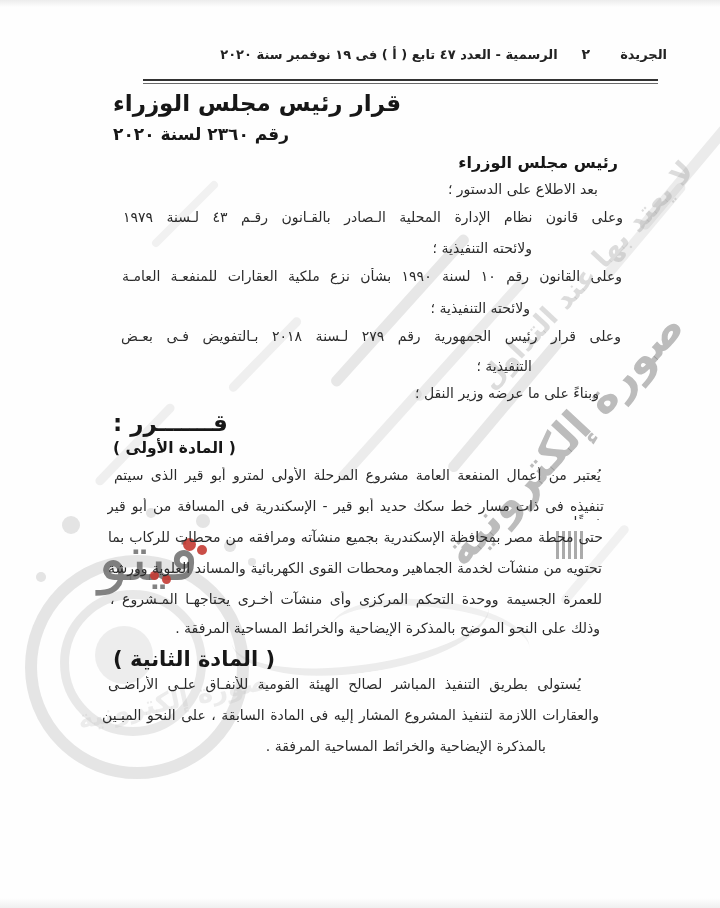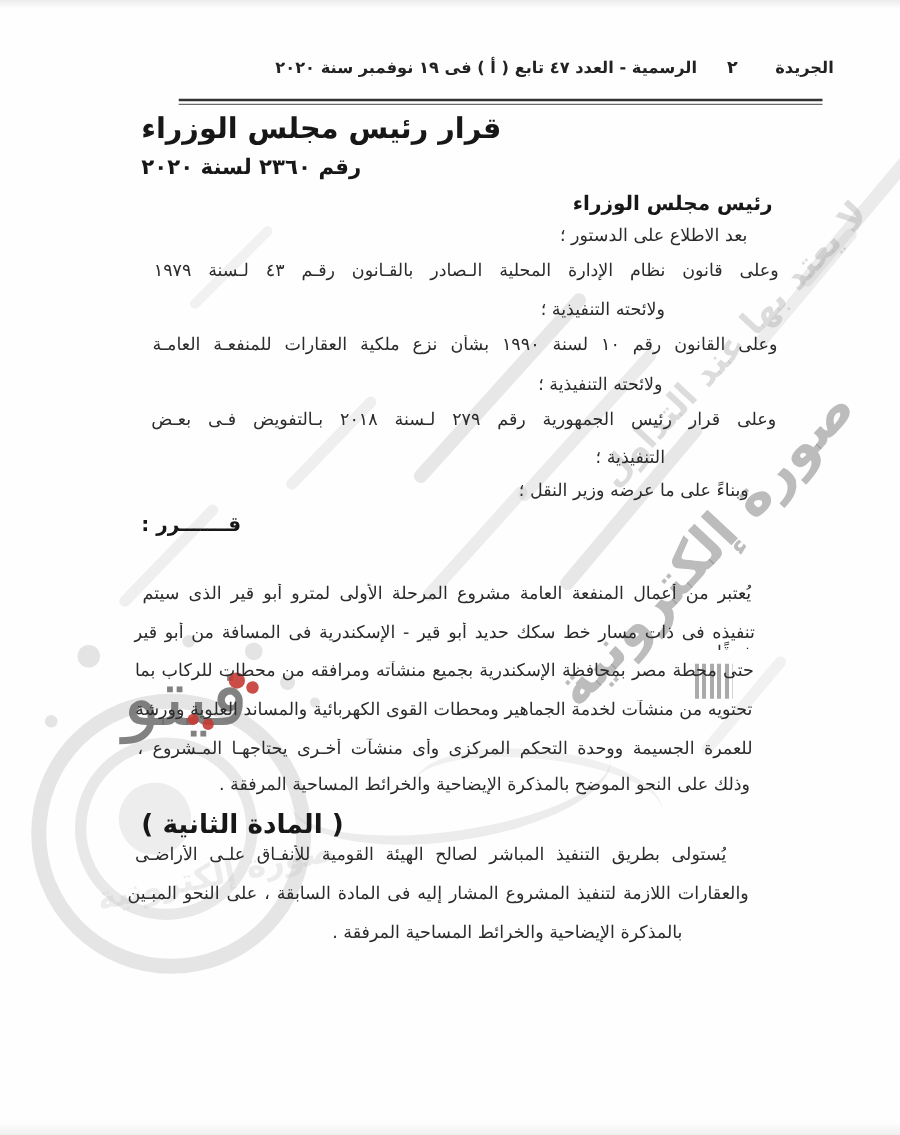--- a/index.html
+++ b/index.html
@@ -86,22 +86,23 @@
 
   <div class="line" style="top:181px;right:122px;margin-left:44px;">بعد الاطلاع على الدستور ؛</div>
   <div class="line just" style="top:209px;right:97px;width:500px;">وعلى قانون نظام الإدارة المحلية الـصادر بالقـانون رقـم ٤٣ لـسنة ١٩٧٩</div>
   <div class="line" style="top:240px;right:188px;">ولائحته التنفيذية ؛</div>
   <div class="line just" style="top:268px;right:98px;width:500px;">وعلى القانون رقم ١٠ لسنة ١٩٩٠ بشأن نزع ملكية العقارات للمنفعـة العامـة</div>
   <div class="line" style="top:300px;right:190px;">ولائحته التنفيذية ؛</div>
   <div class="line just" style="top:328px;right:99px;width:500px;">وعلى قرار رئيس الجمهورية رقم ٢٧٩ لـسنة ٢٠١٨ بـالتفويض فـى بعـض</div>
   <div class="line" style="top:358px;right:188px;">التنفيذية ؛</div>
   <div class="line" style="top:385px;right:121px;">وبناءً على ما عرضه وزير النقل ؛</div>
 
-  <div class="center-wrap bold" style="top:410px;font-size:16px;">قـــــــرر :</div>
+  <div class="center-wrap bold" style="top:410px;font-size:23px;">قـــــــرر :</div>
 
+  <div class="center-wrap bold" style="top:439px;font-size:15.5px;">( المادة الأولى )</div>
   <div class="line just" style="top:467px;right:119px;width:487px;">يُعتبر من أعمال المنفعة العامة مشروع المرحلة الأولى لمترو أبو قير الذى سيتم</div>
   <div class="line just" style="top:498px;right:116px;width:497px;">تنفيذه فى ذات مسار خط سكك حديد أبو قير - الإسكندرية فى المسافة من أبو قير شرقًا</div>
   <div class="line just" style="top:529px;right:117px;width:495px;">حتى محطة مصر بمحافظة الإسكندرية بجميع منشآته ومرافقه من محطات للركاب بما</div>
   <div class="line just" style="top:560px;right:118px;width:494px;">تحتويه من منشآت لخدمة الجماهير ومحطات القوى الكهربائية والمساند العلوية وورشة</div>
   <div class="line" style="top:620px;right:120px;">وذلك على النحو الموضح بالمذكرة الإيضاحية والخرائط المساحية المرفقة .</div>
   <div class="line just" style="top:591px;right:118px;width:492px;">للعمرة الجسيمة ووحدة التحكم المركزى وأى منشآت أخـرى يحتاجهـا المـشروع ،</div>
 
   <div class="center-wrap bold" style="top:647px;font-size:21px;">( المادة الثانية )</div>
   <div class="line just" style="top:676px;right:139px;width:473px;">يُستولى بطريق التنفيذ المباشر لصالح الهيئة القومية للأنفـاق علـى الأراضـى</div>
   <div class="line just" style="top:707px;right:121px;width:497px;">والعقارات اللازمة لتنفيذ المشروع المشار إليه فى المادة السابقة ، على النحو المبـين</div>

